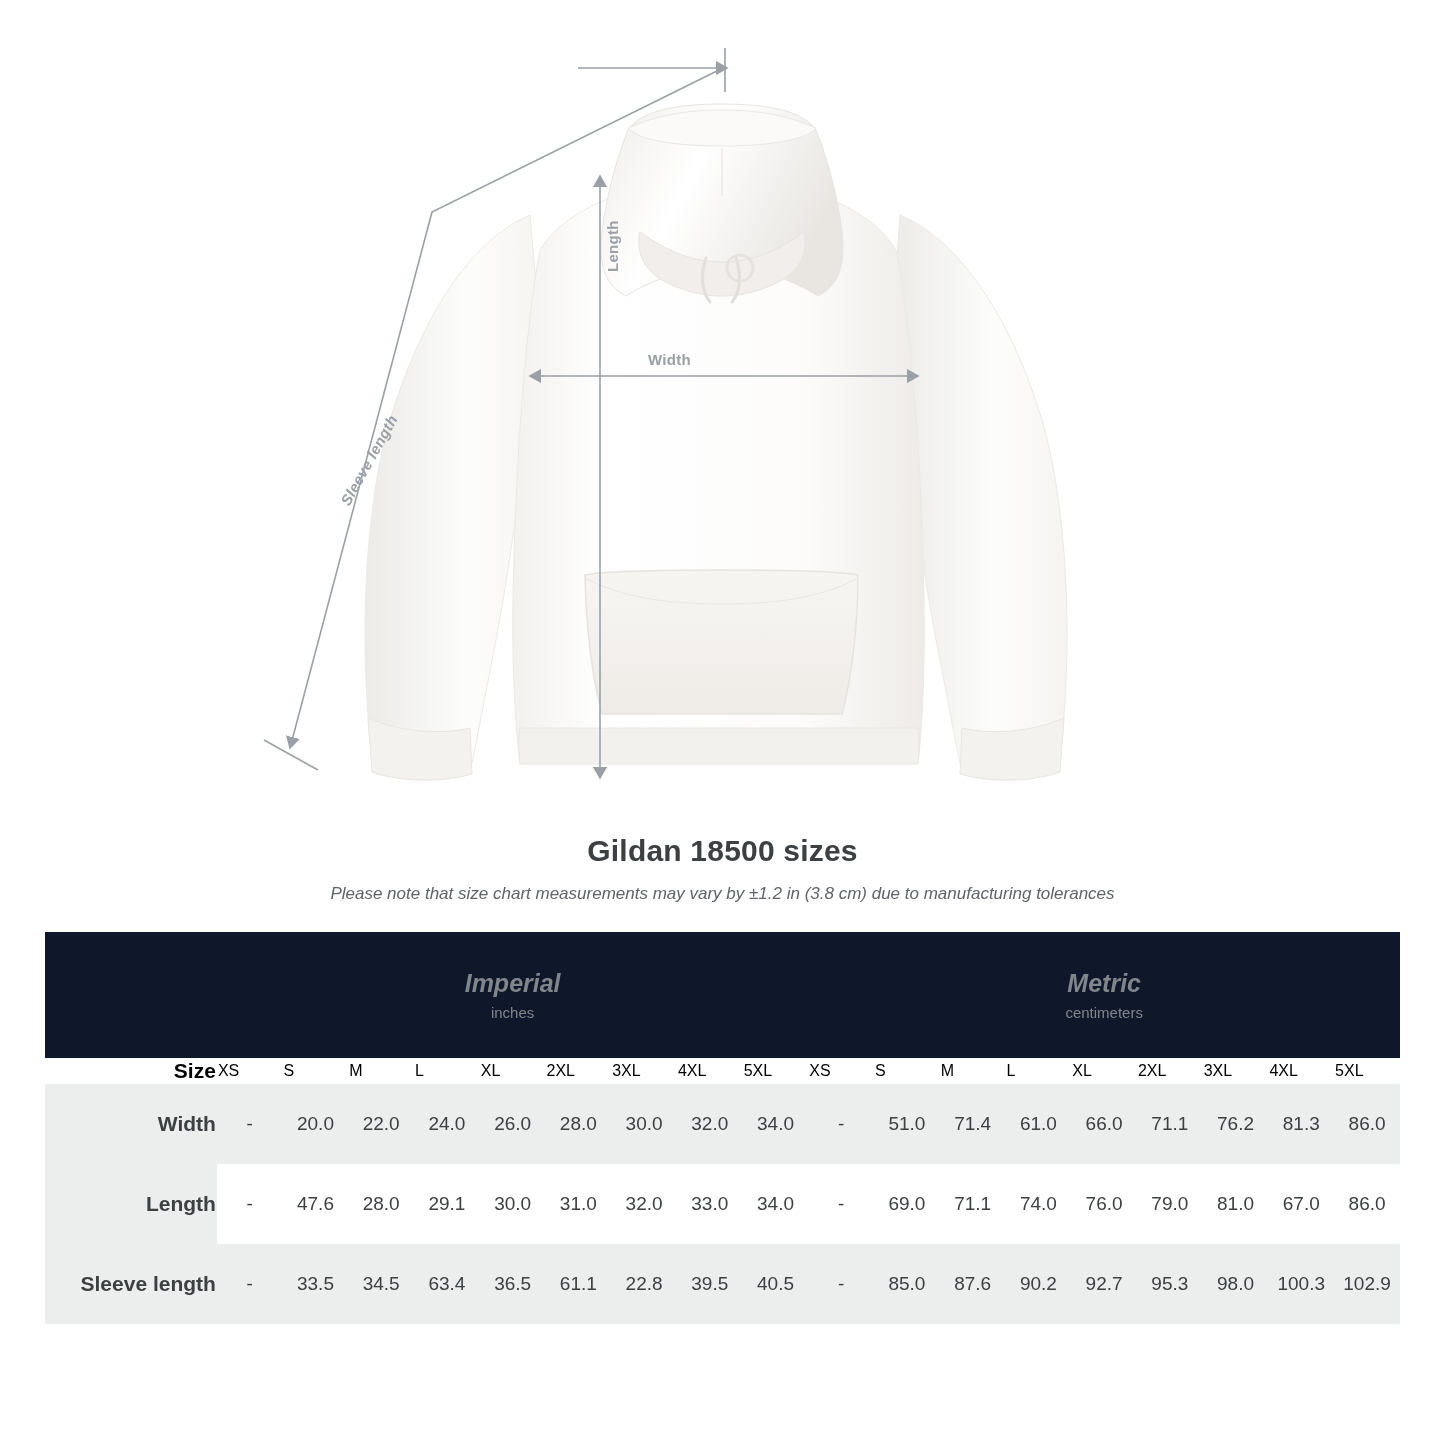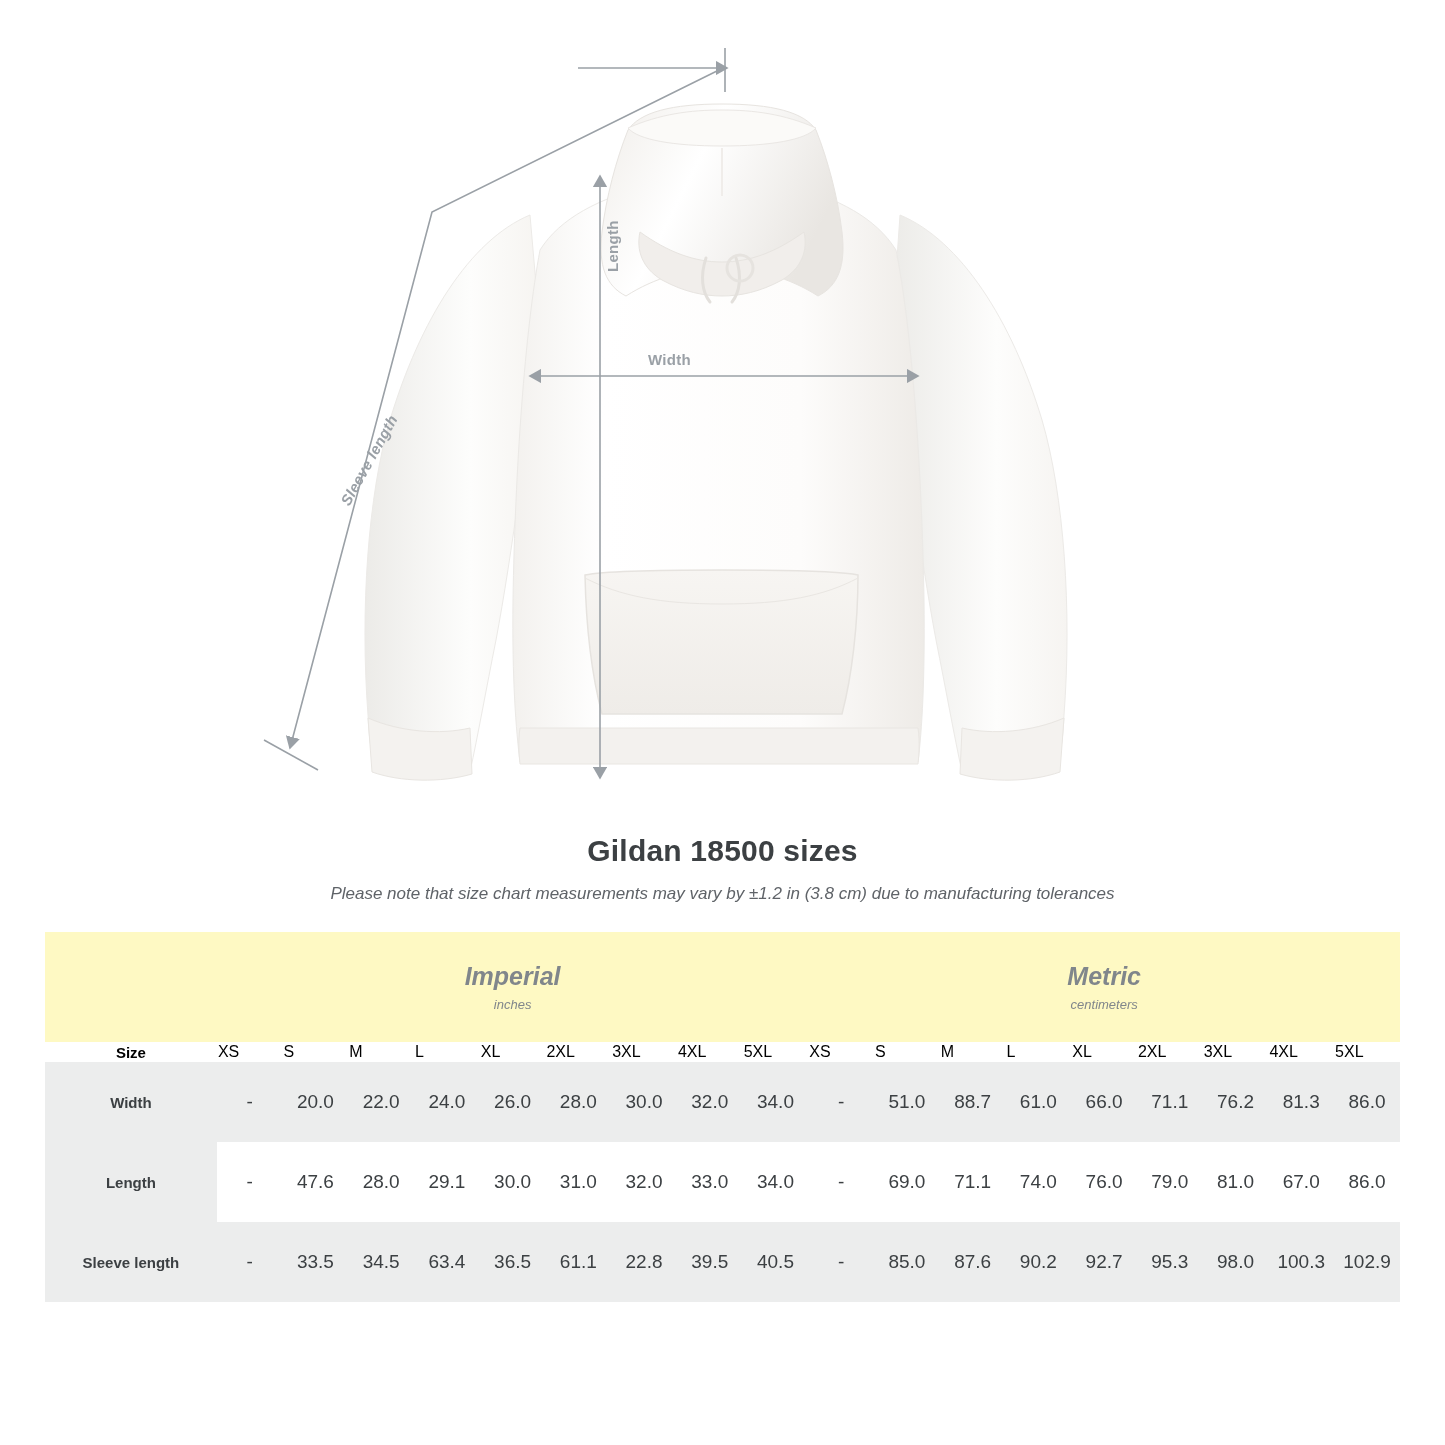--- a/index.html
+++ b/index.html
@@ -68,51 +68,50 @@
   
   .table-wrap {
     margin: 28px 45px 0 45px;
   }
   table {
     border-collapse: collapse;
     width: 1355px;
     table-layout: fixed;
   }
   .unit-head td {
-    background: #fef9c3;
-    height: 110px;
+    background: #0f172a;
+    height: 126px;
     text-align: center;
     vertical-align: middle;
     border: none;
   }
   .unit-name {
     font-size: 25px;
     font-weight: bold;
     font-style: italic;
     color: #80868b;
     line-height: 1.15;
   }
   .unit-sub {
-    font-size: 13px;
-    font-style: italic;
+    font-size: 15px;
     color: #80868b;
     margin-top: 6px;
   }
   tbody td, thead.size-head td {
     height: 80px;
     text-align: center;
     vertical-align: middle;
     font-size: 19px;
     color: #3c4043;
   }
   td.rowlabel {
     background: #eceded;
     font-weight: bold;
-    text-align: center;
-    font-size: 15px;
+    text-align: right;
+    font-size: 21px;
   }
   tr.shaded td { background: #eceded; }
   tr.plain td { background: #ffffff; }
   tr.plain td.rowlabel { background: #eceded; }
   .col-label { width: 170px; }
   .col-cell { width: 65px; }
 </style>
 </head>
 <body>
 
@@ -282,21 +281,21 @@
           <td>20.0</td>
           <td>22.0</td>
           <td>24.0</td>
           <td>26.0</td>
           <td>28.0</td>
           <td>30.0</td>
           <td>32.0</td>
           <td>34.0</td>
           <td>-</td>
           <td>51.0</td>
-          <td>88.7</td>
+          <td>71.4</td>
           <td>61.0</td>
           <td>66.0</td>
           <td>71.1</td>
           <td>76.2</td>
           <td>81.3</td>
           <td>86.0</td>
         </tr>
 
         <tr class="plain">
           <td class="rowlabel">Length</td>

